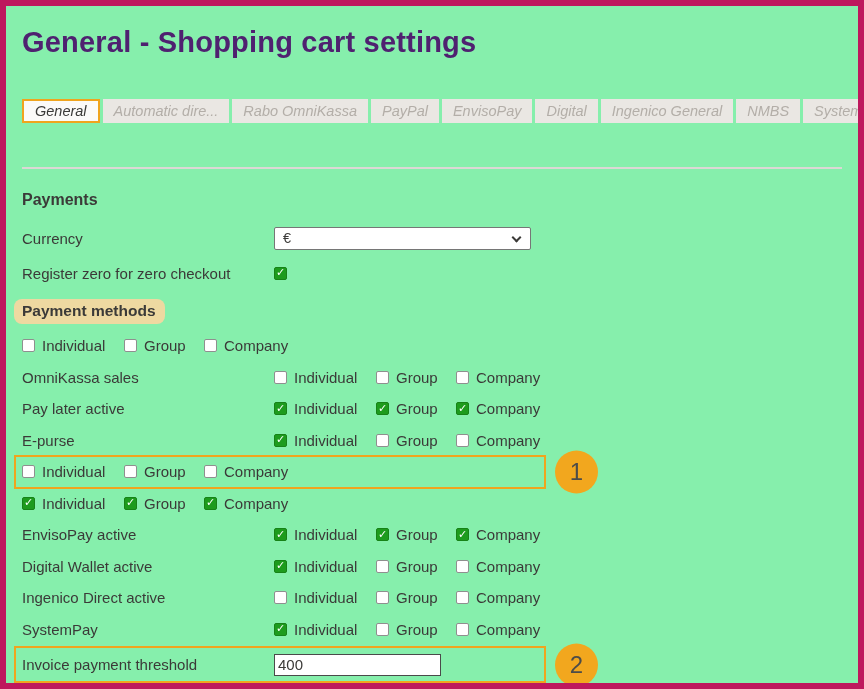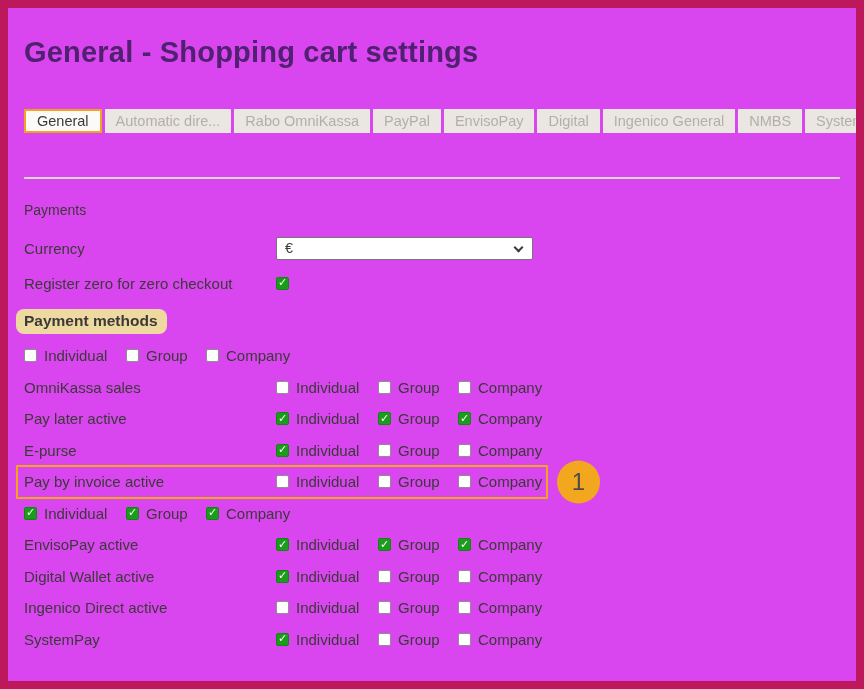--- a/index.html
+++ b/index.html
@@ -1,38 +1,39 @@
 <!DOCTYPE html>
 <html><head>
 <meta charset="utf-8">
 <style>
   * { box-sizing: border-box; }
   html, body { margin: 0; padding: 0; background: #e9e9e9; }
   .page {
     width: 864px; height: 689px;
-    background: #d946ef;
-    border: 8px solid #be185d;
+    background: #86efac;
+    border: 6px solid #be185d;
     font-family: "Liberation Sans", "DejaVu Sans", sans-serif;
     color: #3b3a38;
     position: relative;
     overflow: hidden;
-    padding: 12px 16px;
+    padding: 4px 16px;
   }
   .page-title {
     margin: 16px 0 0;
     font-size: 29px;
     font-weight: 600;
     color: #4f2170;
     letter-spacing: 0.2px;
   }
   .tab-bar {
     display: flex;
     gap: 3px;
     margin-top: 40px;
     align-items: flex-end;
+    font-style: italic;
   }
   .tab {
     font-size: 14.5px;
     color: #b3aea8;
     background: #eae7e3;
     padding: 0 11px;
     height: 24px;
     line-height: 24px;
     cursor: default;
     white-space: nowrap;
@@ -43,22 +44,22 @@
     border: 2px solid #f0a41e;
     line-height: 20px;
   }
   .separator {
     border: none;
     border-top: 2px solid #dbd8d4;
     margin: 44px 0 0;
   }
   .section-heading {
     margin: 21px 0 10px;
-    font-size: 14px;
-    font-weight: normal;
+    font-size: 16px;
+    font-weight: bold;
     height: 20px;
     line-height: 20px;
   }
   .methods-heading {
     display: inline-block;
     margin: 9px 0 0 -8px;
     padding: 3px 9px 4px 8px;
     background: #eed9a1;
     font-size: 15.5px;
     font-weight: bold;
@@ -255,21 +256,20 @@
           <div class="checkbox"></div>
           <span>Group</span>
         </div>
         <div class="cell cell-2">
           <div class="checkbox"></div>
           <span>Company</span>
         </div>
       </div>
       <div class="row method-row">
         <span class="hl-box"></span>
-        <div class="row-label">Pay by invoice active</div>
         <div class="cell cell-0">
           <div class="checkbox"></div>
           <span>Individual</span>
         </div>
         <div class="cell cell-1">
           <div class="checkbox"></div>
           <span>Group</span>
         </div>
         <div class="cell cell-2">
           <div class="checkbox"></div>
@@ -362,14 +362,20 @@
           <div class="checkbox"></div>
           <span>Group</span>
         </div>
         <div class="cell cell-2">
           <div class="checkbox"></div>
           <span>Company</span>
         </div>
       </div>
     </div>
 
+  <div class="row row-threshold">
+    <span class="hl-box"></span>
+    <div class="row-label">Invoice payment threshold</div>
+    <input class="text-input" type="text" value="400" style="">
+    <span class="annotation-circle">2</span>
+  </div>
 
 </div>
 
 </body></html>

